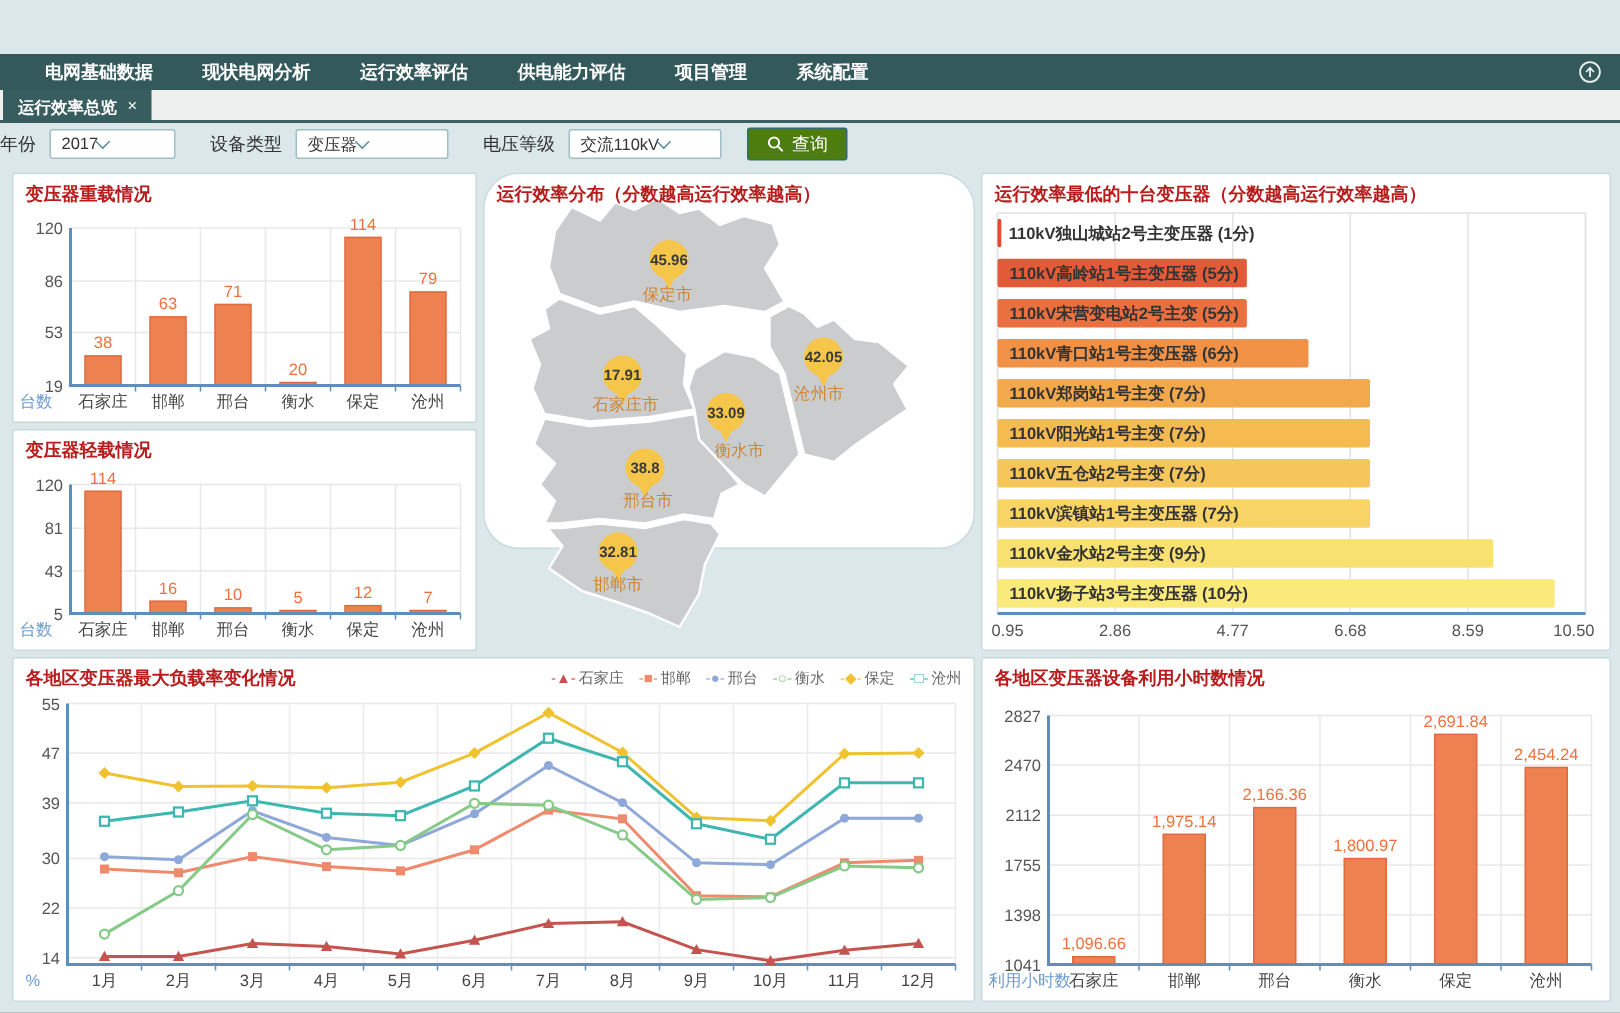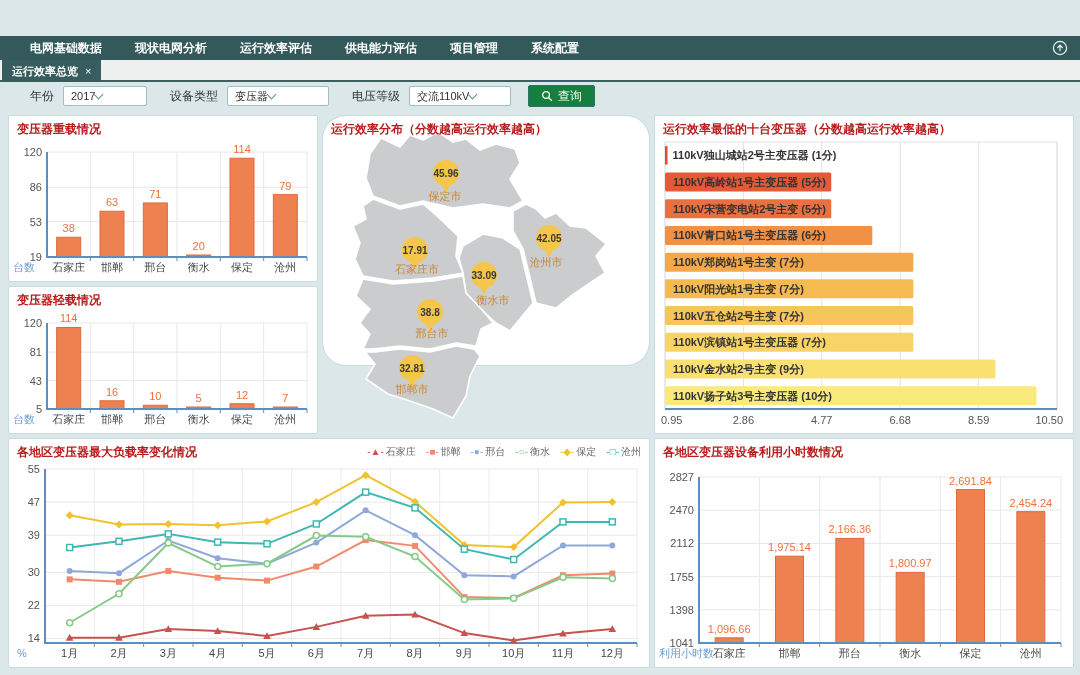--- a/index.html
+++ b/index.html
@@ -16,27 +16,27 @@
   
   .nav{position:absolute;left:0;top:36px;width:1080px;height:24px;background:#34595b;display:flex;align-items:center;padding-left:30px;gap:33px;}
   .nav .item{color:#fff;font-size:12px;font-weight:bold;cursor:pointer;white-space:nowrap;}
   .nav .upbtn{position:absolute;right:12px;top:4px;width:16px;height:16px;cursor:pointer;}
   
   .tabrow{position:absolute;left:0;top:60px;width:1080px;height:22px;background:#eef0ef;border-bottom:2px solid #3c6062;}
   .tab{position:absolute;left:2px;top:0;height:22px;background:#375d5f;color:#fff;font-size:11px;font-weight:bold;
        display:flex;align-items:center;gap:7px;padding:0 10px;cursor:pointer;}
   .tab .x{font-size:11px;font-weight:normal;cursor:pointer;}
   
-  .filters{position:absolute;left:0;top:84px;width:1080px;height:24px;display:flex;align-items:center;padding-left:30px;gap:9px;}
+  .filters{position:absolute;left:0;top:84px;width:1080px;height:24px;display:flex;align-items:center;gap:9px;}
   .filters .lbl{font-size:12px;color:#333;}
   .select{height:20px;background:#fff;border:1px solid #9fbfc1;border-radius:2px;display:flex;align-items:center;
           justify-content:flex-start;padding:0 7px;font-size:11px;color:#333;cursor:pointer;}
   .select .chev{width:7px;height:7px;border-right:1.5px solid #5f9094;border-bottom:1.5px solid #5f9094;transform:rotate(45deg);margin-top:-3px;}
   .w82{width:84px}.w100{width:102px}
-  .sbtn{height:22px;background:#15803d;border:1px solid #2f6d6f;border-radius:2px;color:#fff;font-size:12px;
+  .sbtn{height:22px;background:#4d7c0f;border:1px solid #2f6d6f;border-radius:2px;color:#fff;font-size:12px;
         display:flex;align-items:center;gap:5px;padding:0 12px;cursor:pointer;margin-left:8px;}
   
   .panel{position:absolute;background:#fff;border:1px solid #c7dbde;border-radius:2px;}
   .ptitle{position:absolute;left:8px;top:5px;font-size:12px;font-weight:bold;color:#b91c1c;z-index:3;}
   .host{position:absolute;left:2px;right:2px;top:22px;bottom:2px;}
   #pA{left:8px;top:115px;width:310px;height:167px;}
   #pB{left:8px;top:286px;width:310px;height:148px;}
   #pC{left:322px;top:115px;width:328px;height:251px;border-radius:24px;}
   #pD{left:654px;top:115px;width:420px;height:319px;}
   #pE{left:8px;top:438px;width:642px;height:230px;}

